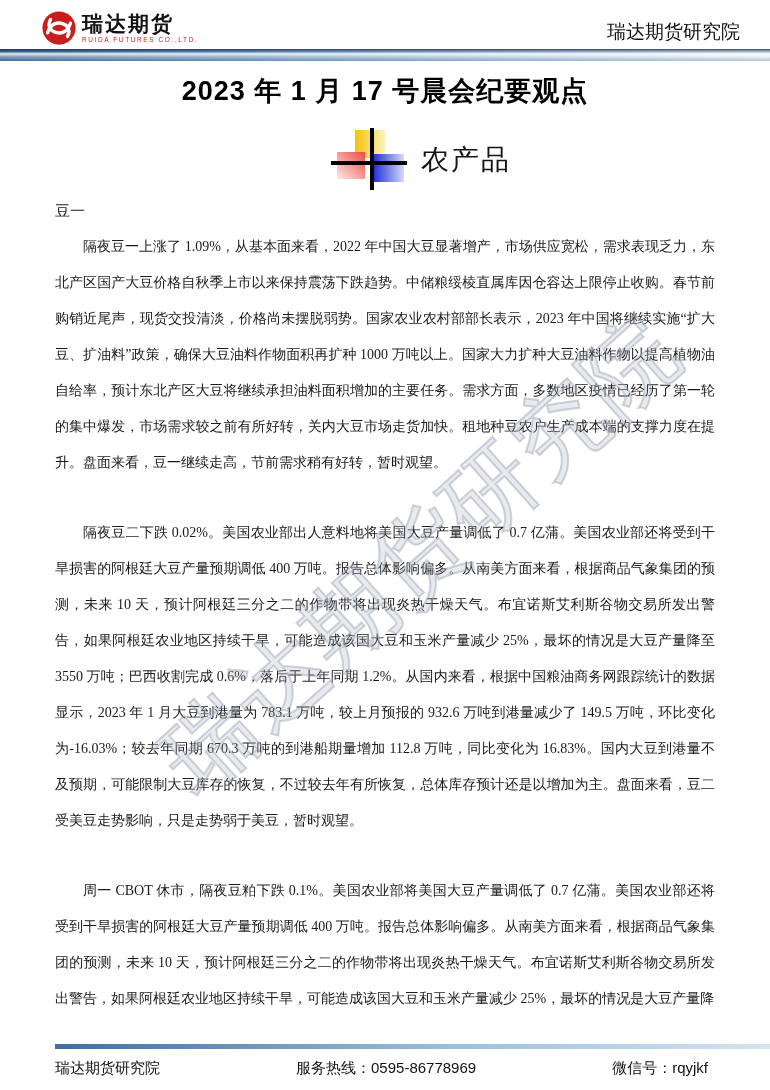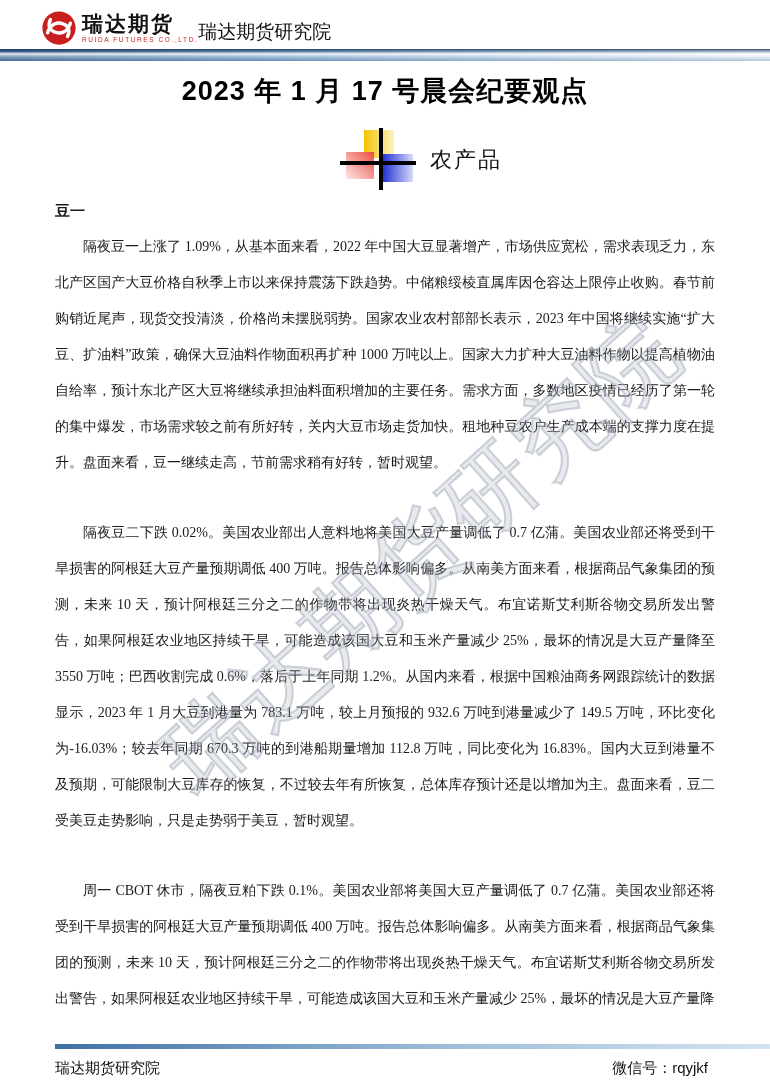--- a/index.html
+++ b/index.html
@@ -3,21 +3,21 @@
 <meta charset="utf-8">
 <style>
   html,body { margin:0; padding:0; background:#888; }
   .page {
     position:relative; width:770px; height:1090px; margin:0 auto;
     background:#ffffff; overflow:hidden;
     font-family:"Liberation Serif","DejaVu Serif",serif;
     color:#1a1a1a;
   }
   
-  header { display:flex; justify-content:flex-start; align-items:flex-end;
+  header { display:flex; justify-content:space-between; align-items:flex-end;
            padding:5px 30px 2px 40px; height:42px; }
   .logo { display:flex; align-items:center; gap:4px; }
   .logo-mark { width:38px; height:38px; flex:0 0 auto; }
   .logo-text { display:flex; flex-direction:column; line-height:1; }
   .logo-cn { font-family:"Liberation Sans","DejaVu Sans",sans-serif;
              font-weight:bold; font-size:21px; letter-spacing:2px; color:#111; }
   .logo-en { font-family:"Liberation Sans","DejaVu Sans",sans-serif;
              font-size:6.5px; color:#c81e1e; letter-spacing:1.6px; margin-top:3px; }
   .header-right { font-family:"Liberation Sans","DejaVu Sans",sans-serif;
                   font-size:19px; color:#111; padding-bottom:2px; }
@@ -39,25 +39,25 @@
   .cat-icon { position:relative; width:80px; height:64px; flex:0 0 auto; }
   .sq { position:absolute; display:block; }
   .sq-y { left:24px; top:2px;  width:30px; height:28px;
           background:linear-gradient(to right,#f3c404,#fdf3c0); }
   .sq-r { left:6px;  top:24px; width:28px; height:27px;
           background:linear-gradient(225deg,#ed4a41,#fdeae8); }
   .sq-b { left:43px; top:26px; width:30px; height:28px;
           background:linear-gradient(to right,#2433d6,#d5daf8); }
   .cross-v { position:absolute; left:39px; top:0; width:4px; height:62px; background:#000; }
   .cross-h { position:absolute; left:0; top:33px; width:76px; height:4px; background:#000; }
-  .cat-label { font-size:22px; color:#141414; letter-spacing:2px; }
+  .cat-label { font-size:28px; color:#141414; letter-spacing:2px; }
   
   .content { padding:0 55px; margin-top:0; position:relative; z-index:1; }
   section + section { margin-top:34px; }
-  h2.sec { margin:0; font-size:15px; font-weight:bold; line-height:36px; color:#1a1a1a; }
+  h2.sec { margin:0; font-size:15px; font-weight:normal; line-height:36px; color:#1a1a1a; }
   p.sec-body { margin:0; font-size:14px; line-height:36px; text-align:justify;
                text-indent:2em; color:#1a1a1a; }
   
   .watermark { position:absolute; left:420px; top:555px;
     transform:translate(-50%,-50%) rotate(-42deg); transform-origin:center;
     font-size:92px; letter-spacing:2px; white-space:nowrap;
     color:rgba(150,160,178,0.22); -webkit-text-stroke:2px rgba(150,160,178,0.45);
     pointer-events:none; z-index:4; }
   
   footer { position:absolute; left:0; right:0; bottom:0; height:46px;
@@ -115,17 +115,18 @@
       <p class="sec-body">周一 CBOT 休市，隔夜豆粕下跌 0.1%。美国农业部将美国大豆产量调低了 0.7 亿蒲。美国农业部还将受到干旱损害的阿根廷大豆产量预期调低 400 万吨。报告总体影响偏多。从南美方面来看，根据商品气象集团的预测，未来 10 天，预计阿根廷三分之二的作物带将出现炎热干燥天气。布宜诺斯艾利斯谷物交易所发出警告，如果阿根廷农业地区持续干旱，可能造成该国大豆和玉米产量减少 25%，最坏的情况是大豆产量降</p>
     </section>
   </main>
 
   <div class="watermark">瑞达期货研究院</div>
 
   <footer>
     <div class="footer-bar"></div>
     <div class="footer-row">
       <div>瑞达期货研究院</div>
+      <div><span>服务热线：</span><span>0595-86778969</span></div>
       <div><span>微信号：</span><span>rqyjkf</span></div>
     </div>
   </footer>
 
 </div>
 
 </body></html>

